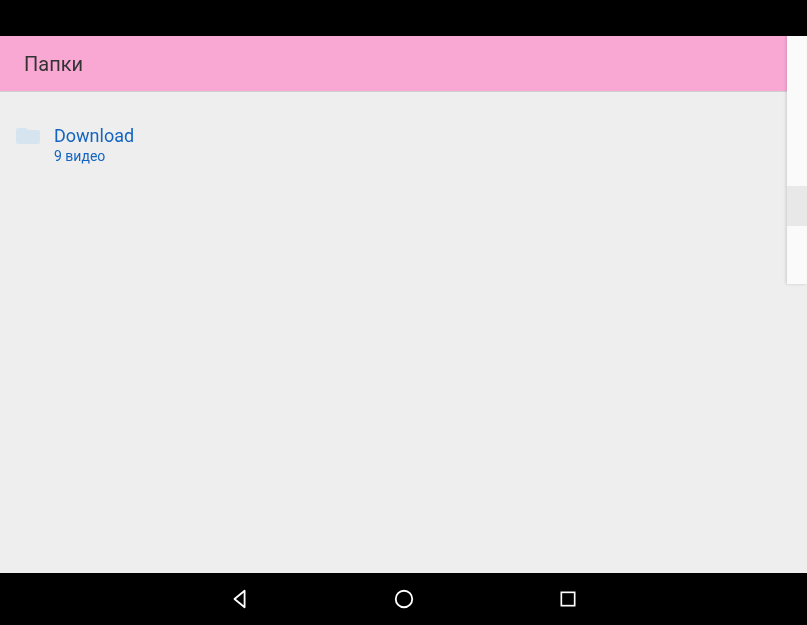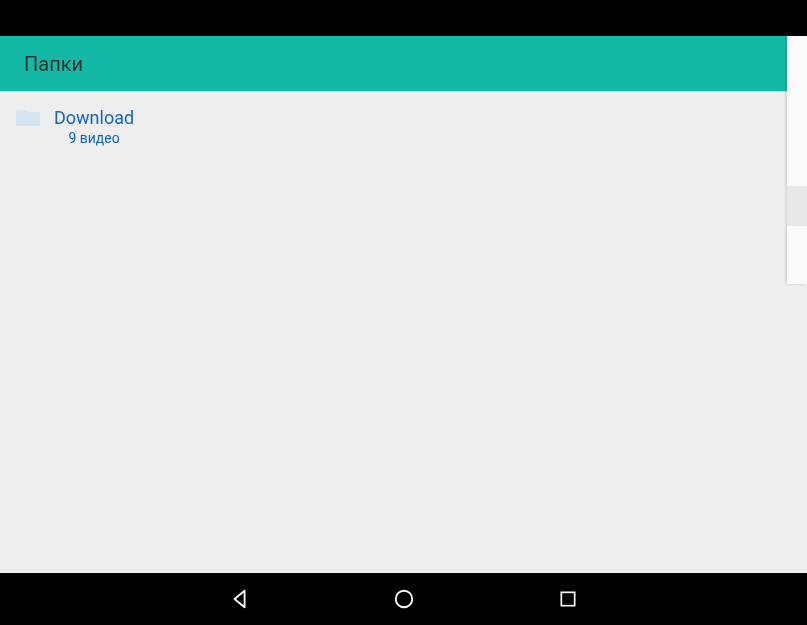--- a/index.html
+++ b/index.html
@@ -19,34 +19,33 @@
       height: 36px;
       background: #000;
     }
     .content-area {
       background: #eeeeee;
       height: 537px;
       position: relative;
     }
     .header {
       height: 56px;
-      background: #14b8a6;
+      background: #f9a8d4;
       display: flex;
       align-items: center;
       padding: 0 24px;
       border-bottom: 1px solid #d0d0d0;
     }
     .header-title {
       font-size: 20px;
       color: #333;
       font-weight: 400;
     }
     .folder-list {
-      padding: 6px 0;
-      text-align: center;
+      padding: 24px 0;
     }
     .folder-item {
       display: flex;
       align-items: flex-start;
       padding: 8px 16px;
       cursor: pointer;
     }
     .folder-icon {
       width: 24px;
       height: 20px;

